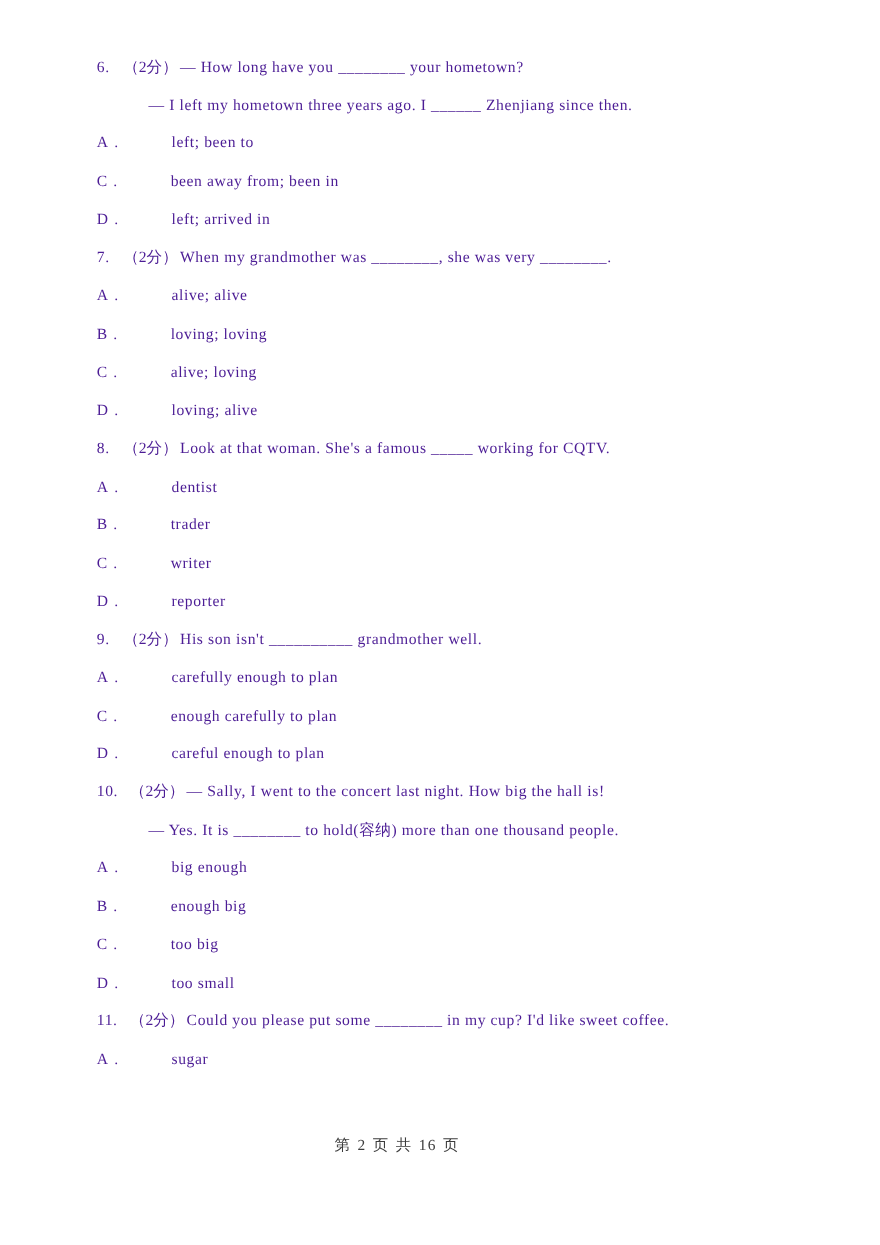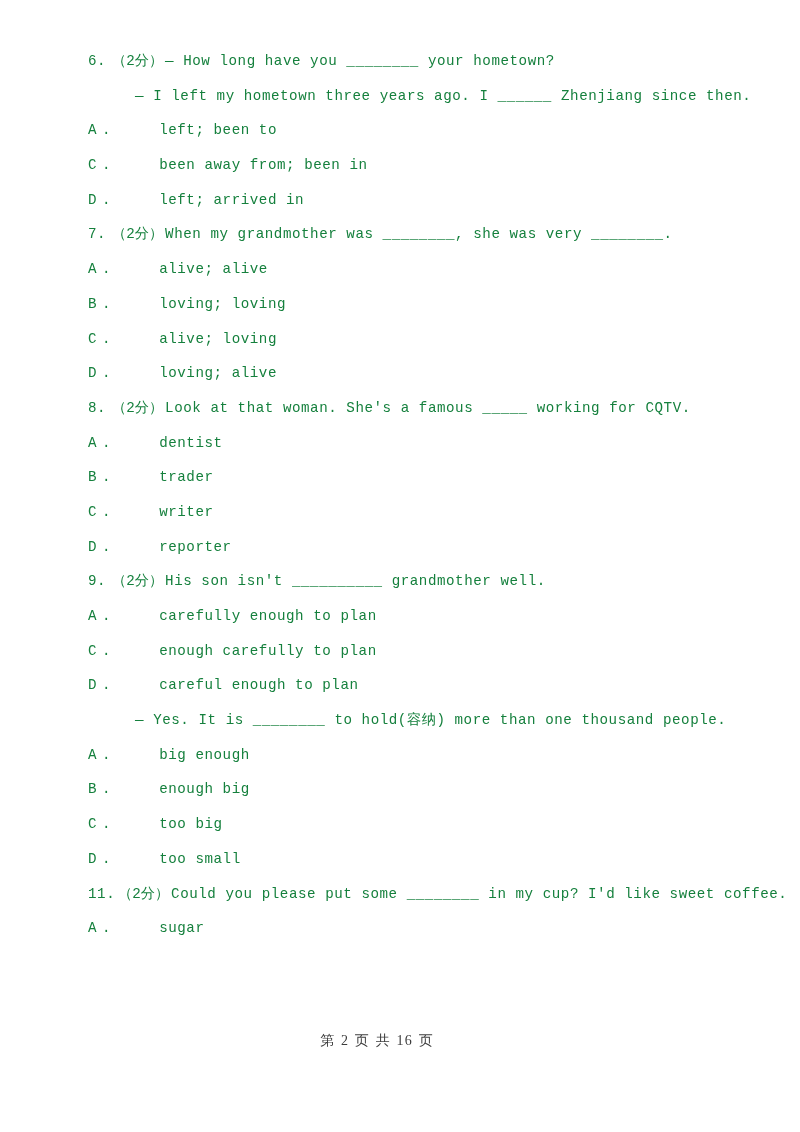--- a/index.html
+++ b/index.html
@@ -33,22 +33,21 @@
     top: 44px;
     width: 640px;
   }
 
   .line {
     height: 34.7px;
     line-height: 34.7px;
     white-space: nowrap;
     font-size: 14.2px;
     letter-spacing: 0.55px;
-    color: #15803d;
-    font-family: Liberation Mono, monospace;
+    color: #4c1d95;
   }
 
   
   .q-line .qnum {
     display: inline-block;
     min-width: 22px;
   }
   .q-line .qnum.wide {
     min-width: 28px;
   }
@@ -72,21 +71,21 @@
     padding: 0 4px 0 5px;
   }
   .opt-line .opt-text {
     letter-spacing: 0.55px;
     margin-left: 44px;
   }
 
   
   #footer {
     position: absolute;
-    left: 16px;
+    left: 0;
     top: 1032px;
     width: 722px;
     text-align: center;
     font-size: 14px;
     color: #3c3c3c;
     font-family: "DejaVu Sans", "Liberation Sans", sans-serif;
     letter-spacing: 1.2px;
   }
   #footer .fnum {
     font-family: "Liberation Serif", "DejaVu Serif", serif;
@@ -153,20 +152,23 @@
     <div class="line opt-line">
       <span class="letter">A</span><span class="dot">.</span><span class="opt-text">carefully enough to plan</span>
     </div>
     <div class="line opt-line">
       <span class="letter">C</span><span class="dot">.</span><span class="opt-text">enough carefully to plan</span>
     </div>
     <div class="line opt-line">
       <span class="letter">D</span><span class="dot">.</span><span class="opt-text">careful enough to plan</span>
     </div>
 
+    <div class="line q-line">
+      <span class="qnum wide">10.</span><span class="score cn">（2分）</span><span class="stem-text">— Sally, I went to the concert last night. How big the hall is!</span>
+    </div>
     <div class="line cont-line">
       <span class="stem-text">— Yes. It is ________ to hold(容纳) more than one thousand people.</span>
     </div>
     <div class="line opt-line">
       <span class="letter">A</span><span class="dot">.</span><span class="opt-text">big enough</span>
     </div>
     <div class="line opt-line">
       <span class="letter">B</span><span class="dot">.</span><span class="opt-text">enough big</span>
     </div>
     <div class="line opt-line">

